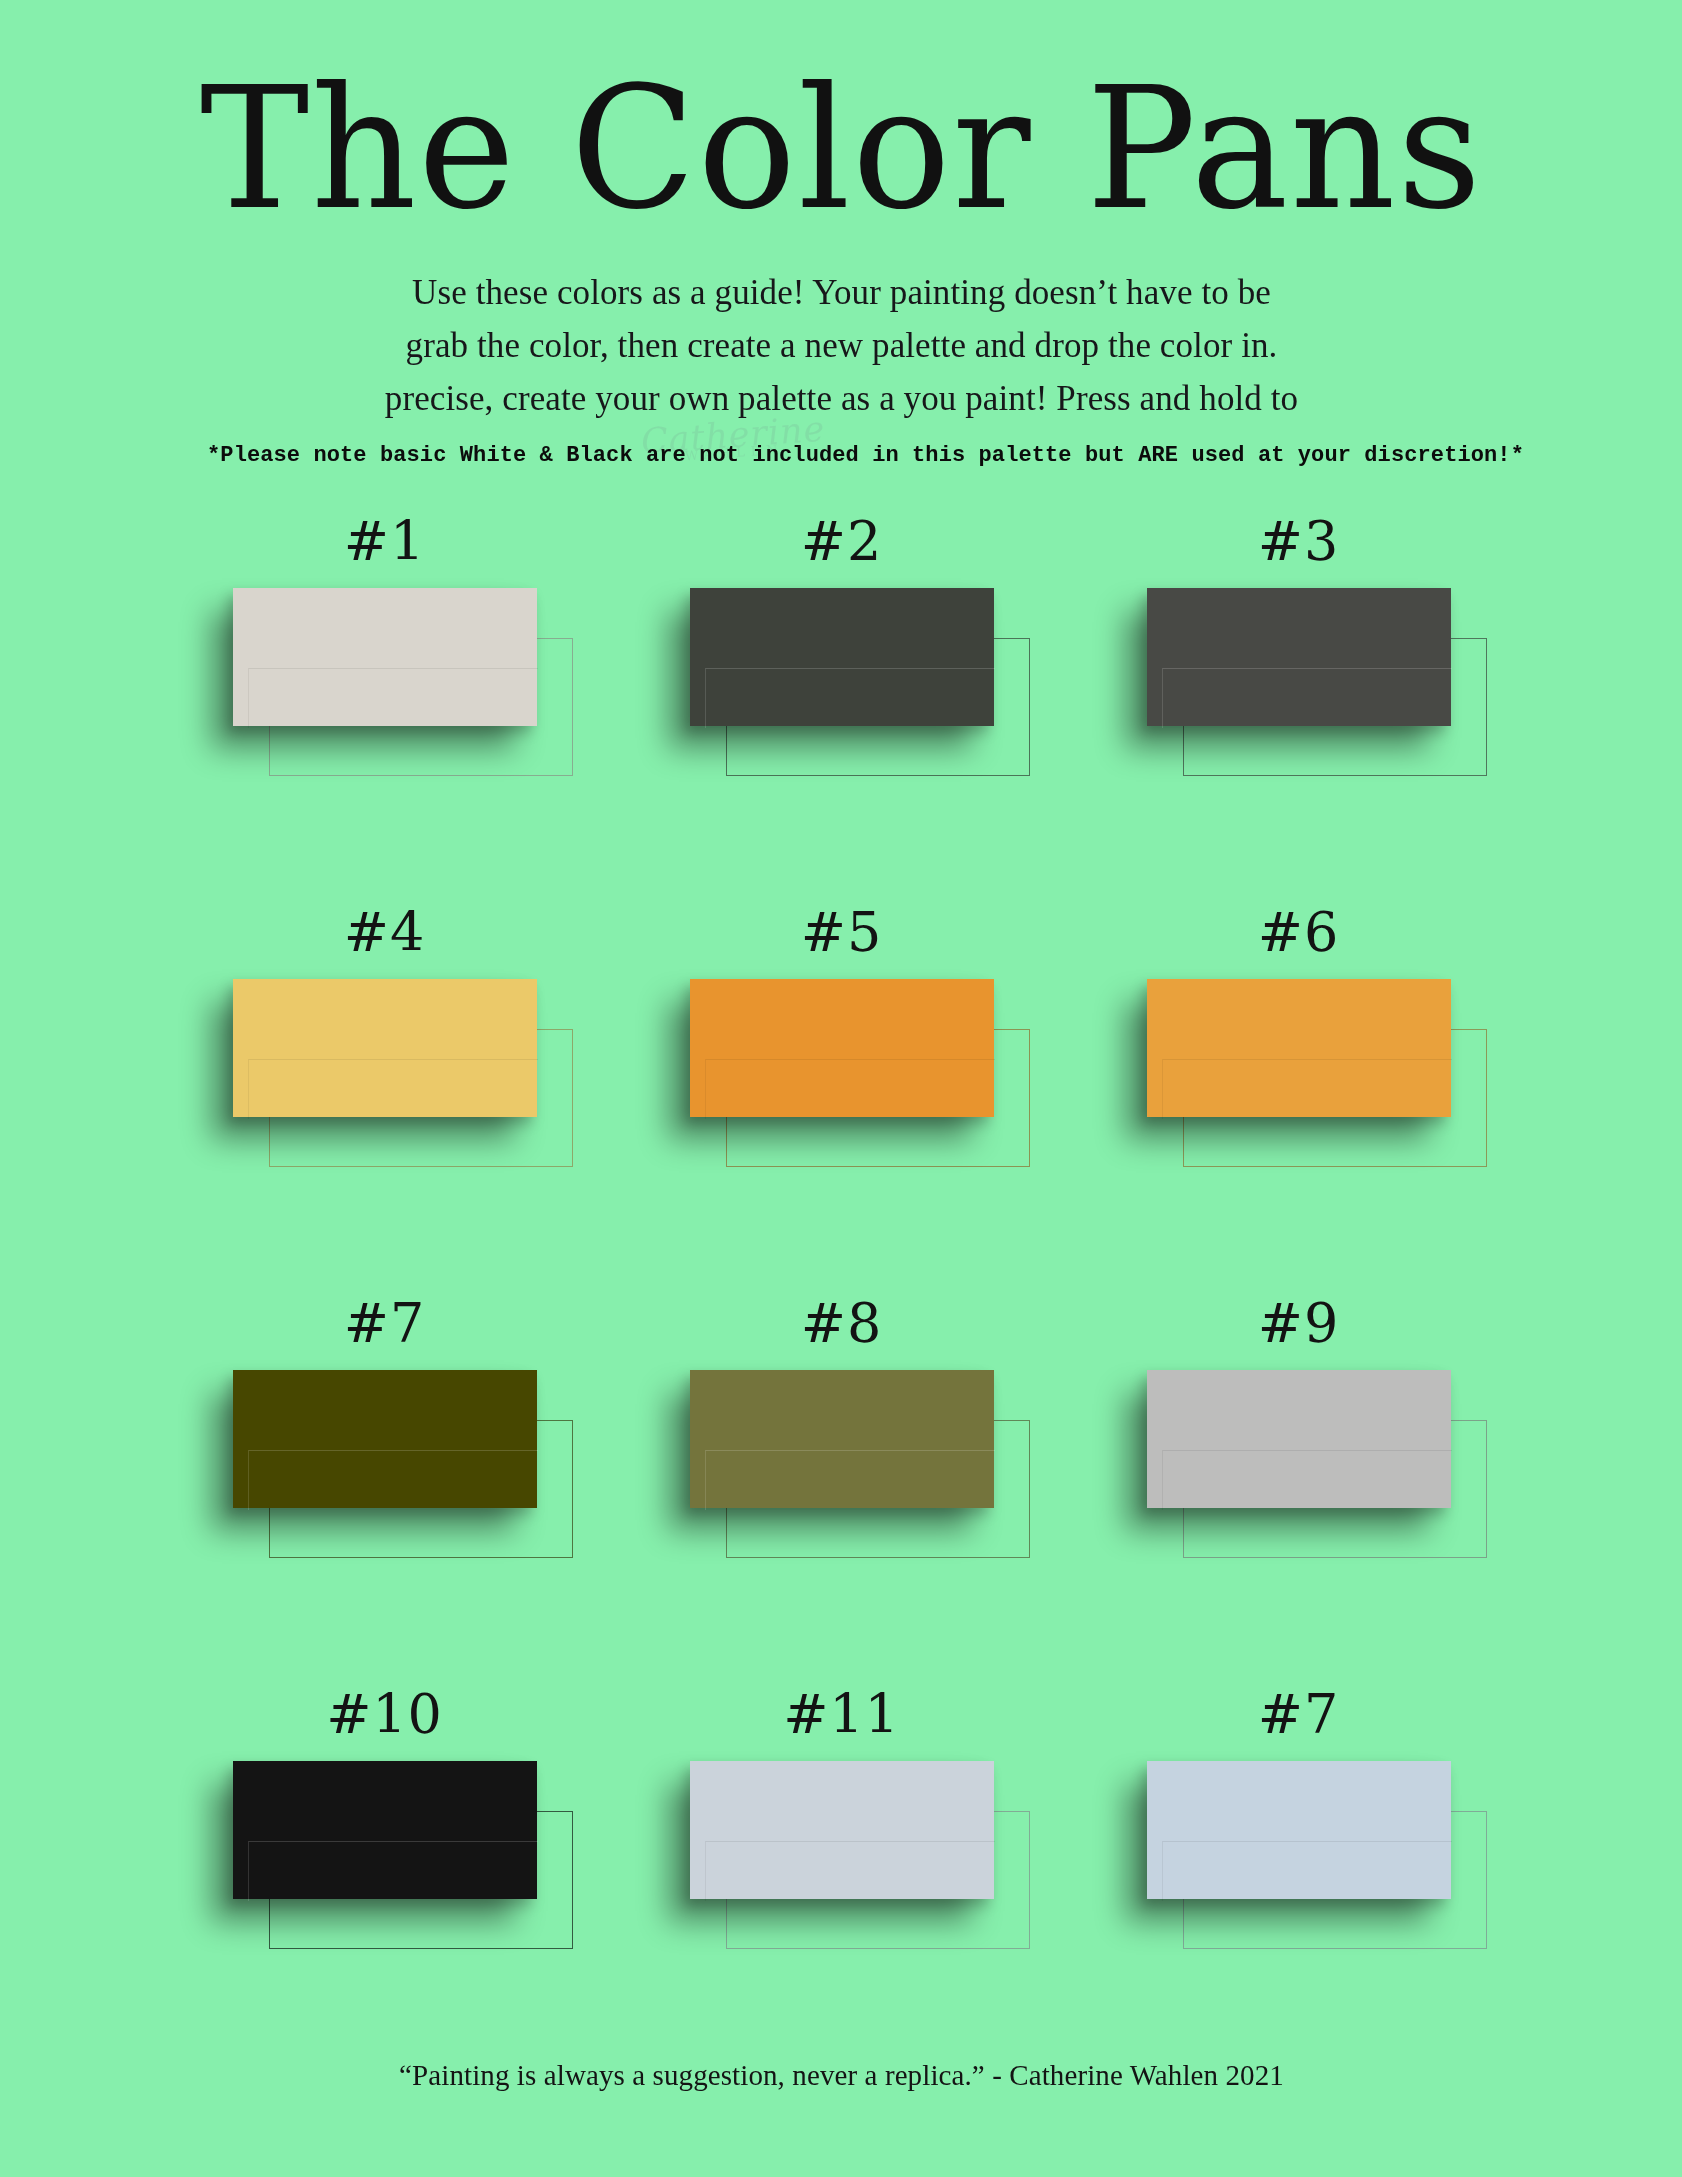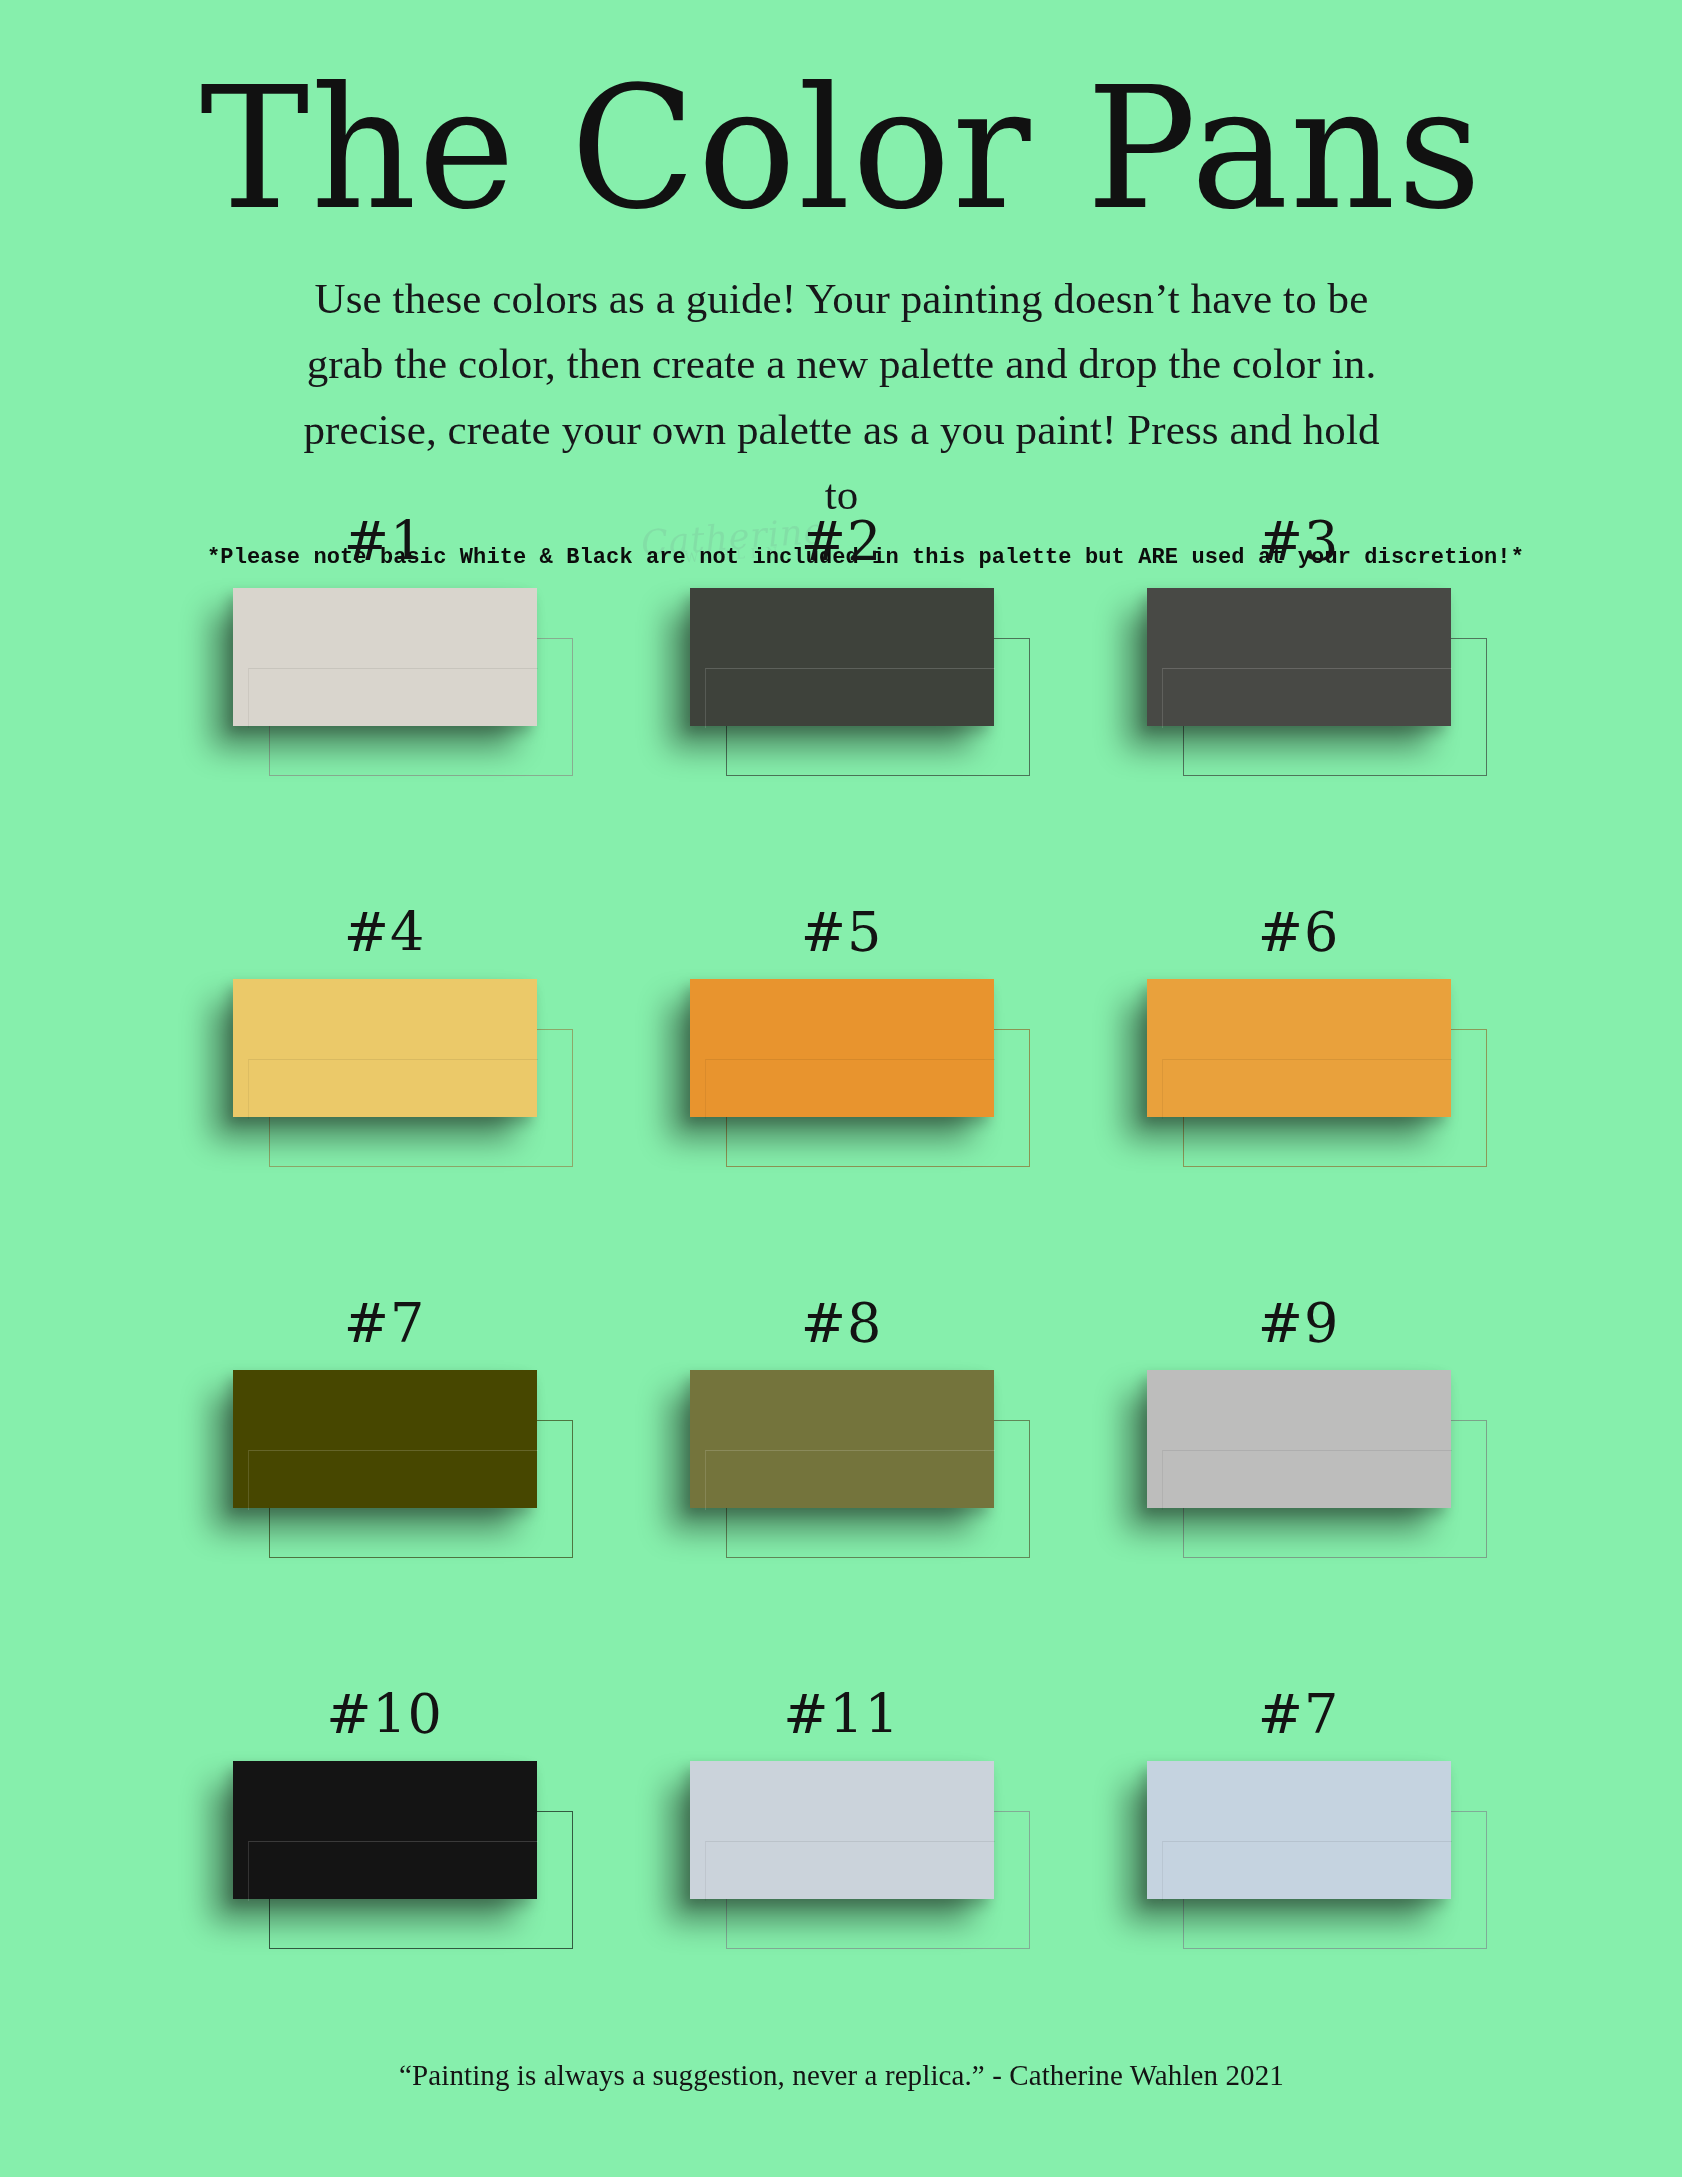--- a/index.html
+++ b/index.html
@@ -38,21 +38,21 @@
     color: #111111;
     margin: 0;
     transform: scaleX(0.97);
     transform-origin: center center;
   }
 
   .subtitle {
     margin: 33px auto 0;
     width: 1115px;
     font-family: "Liberation Serif", "DejaVu Serif", serif;
-    font-size: 43px;
+    font-size: 35px;
     line-height: 1.52;
     color: #17171a;
     letter-spacing: 0.1px;
   }
   .subtitle .line { display: block; }
 
   .disclaimer-wrap {
     position: relative;
     margin-top: 17.3px;
     height: 45px;

